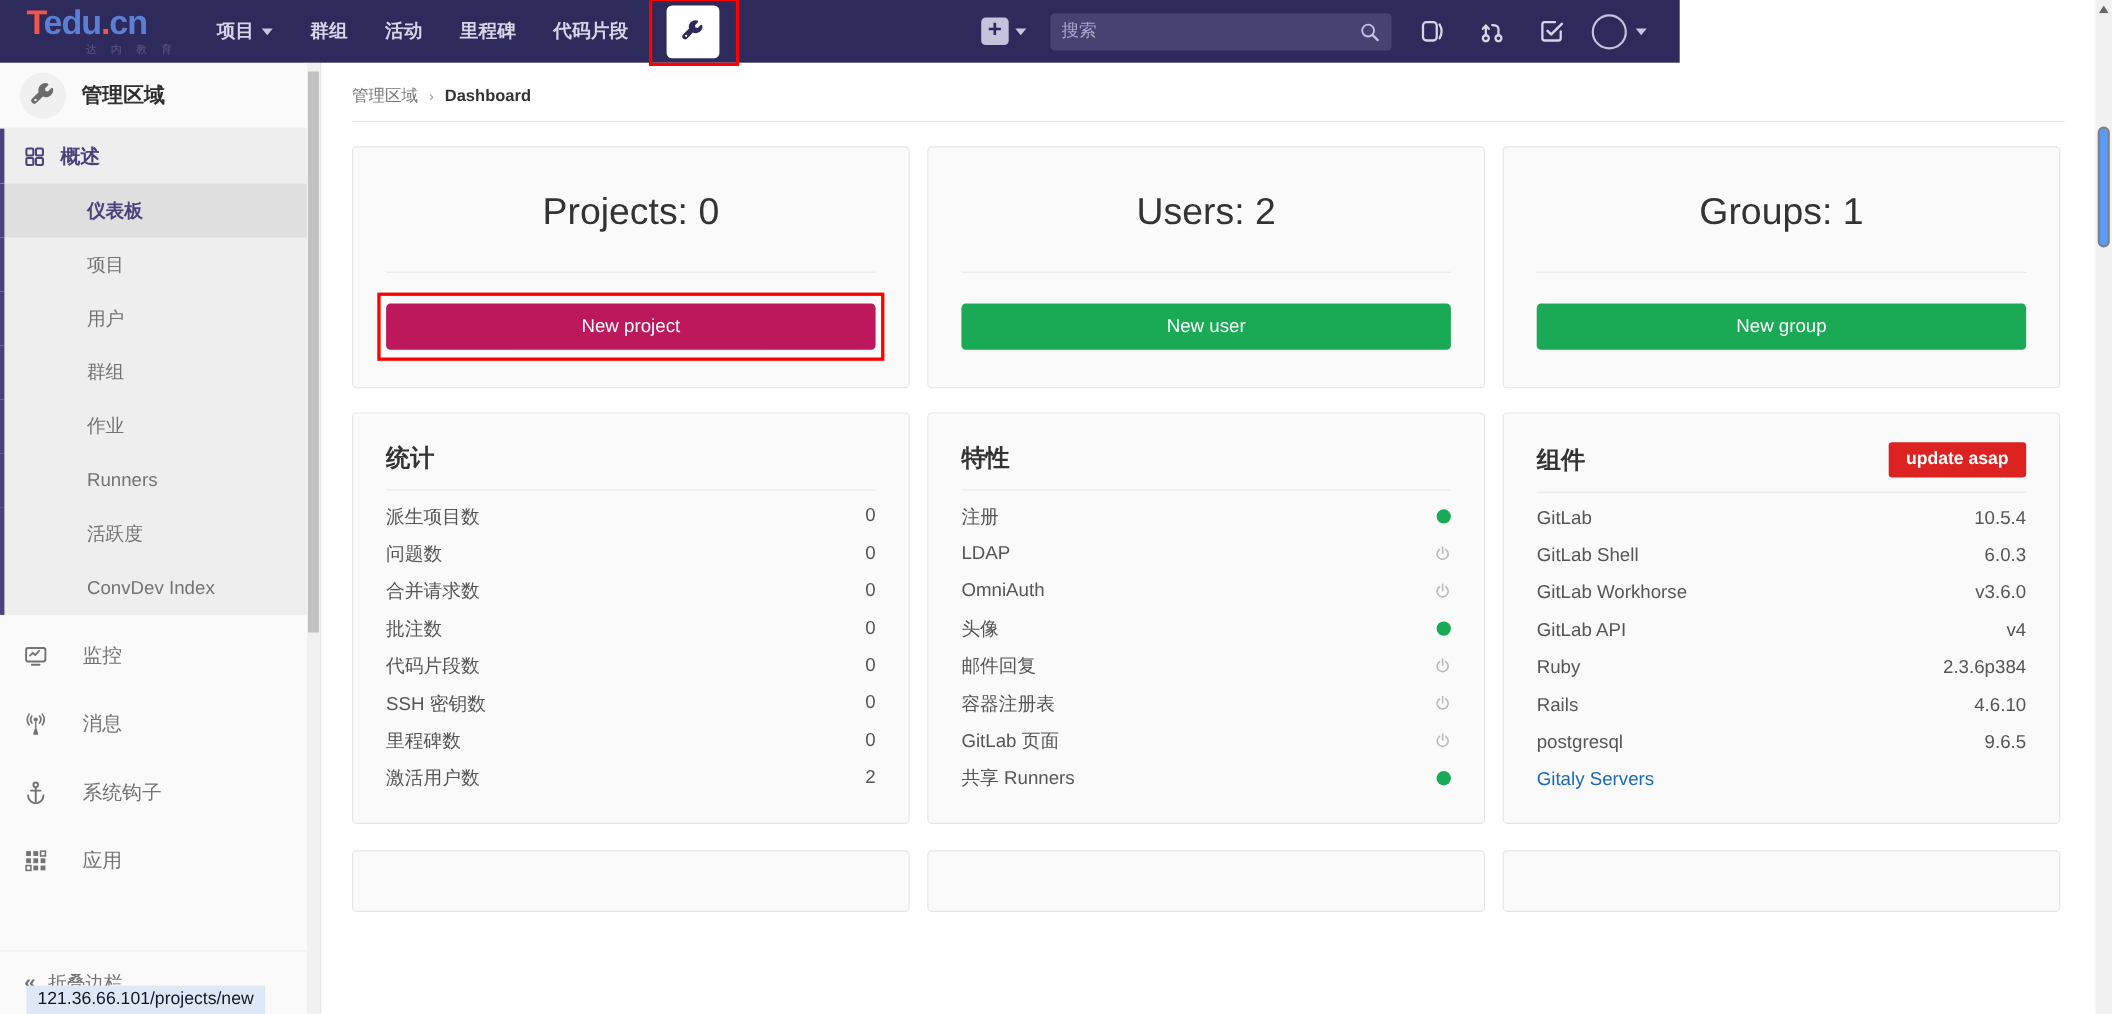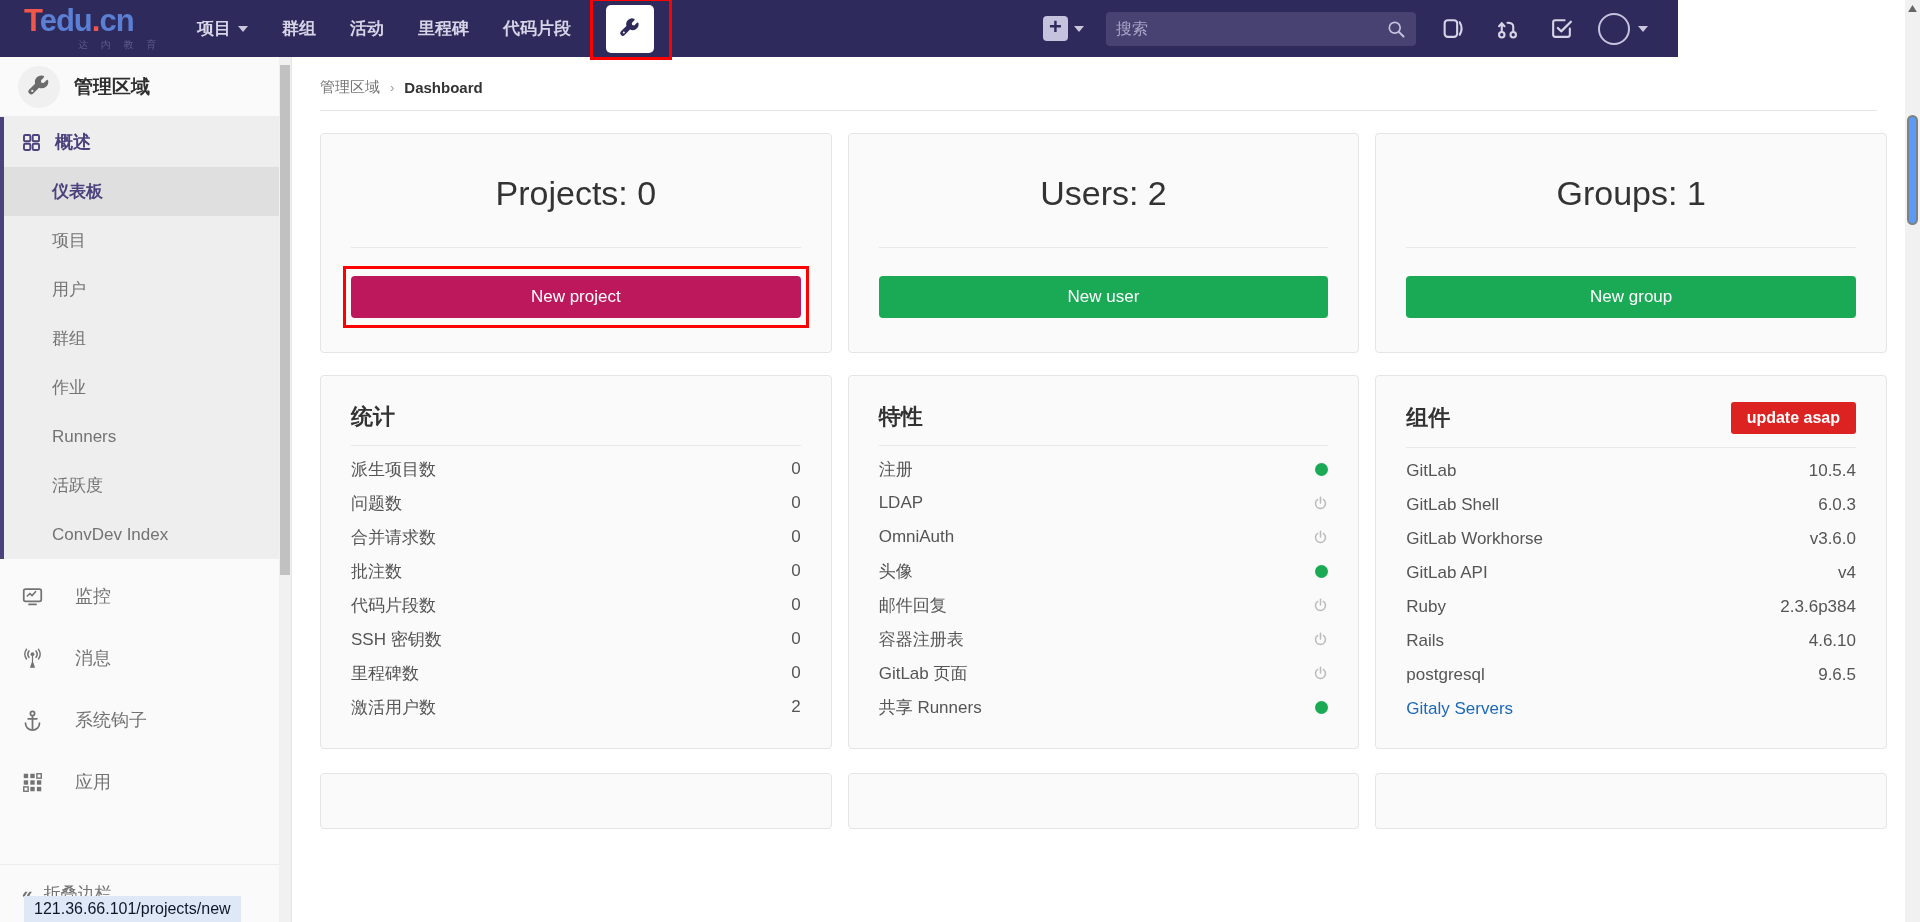--- a/index.html
+++ b/index.html
@@ -6,21 +6,21 @@
   html, body {
     width: 1920px; height: 922px;
     font-family: "Liberation Sans", sans-serif;
     background: #fff; overflow: hidden;
   }
   body { position: relative; }
 
   
   .navbar {
     position: absolute; top: 0; left: 0;
-    width: 1678px; height: 57px;
+    width: 1527px; height: 57px;
     background: #2e2a5b;
     display: flex; align-items: center;
     z-index: 40;
   }
   .brand {
     width: 180px; padding-left: 24px;
     display: flex; align-items: flex-start; flex-direction: column;
     justify-content: center; height: 57px;
   }
   .brand-logo {
@@ -123,21 +123,21 @@
     padding-left: 22px; gap: 14px;
     font-size: 18px; font-weight: bold; color: #4b417d;
     cursor: pointer; position: relative;
   }
   .sb-top-item::before {
     content: ''; position: absolute; left: 0; top: 0;
     width: 4px; height: 100%; background: #4b417d;
   }
   .sb-sub {
     height: 49px; display: flex; align-items: center;
-    padding-left: 52px; font-size: 17px; color: #737373;
+    padding-left: 79px; font-size: 17px; color: #737373;
     cursor: pointer; position: relative;
   }
   .sb-sub::before {
     content: ''; position: absolute; left: 0; top: 0;
     width: 4px; height: 100%; background: #4b417d;
   }
   .sb-sub.active {
     background: #dfdfdf; color: #4b417d; font-weight: bold;
   }
   .sb-group-bottom { background: #fafafa; padding-top: 6px; }
@@ -179,21 +179,21 @@
   }
   .bc-link { color: #777; cursor: pointer; }
   .bc-sep { color: #999; font-size: 13px; }
   .bc-current { color: #333; font-weight: bold; }
   .bc-divider {
     height: 1px; background: #e5e5e5; margin: 0 28px;
   }
 
   .cards-grid {
     display: grid; grid-template-columns: repeat(3, 1fr);
-    gap: 16px; padding: 22px 18px 0 28px;
+    gap: 16px; padding: 22px 32px 0 28px;
   }
   .card {
     background: #fafafa; border: 1px solid #e5e5e5; border-radius: 4px; text-align: right;
   }
   .card-counter {
     padding: 40px 30px 34px 30px; text-align: center;
     position: relative;
   }
   .counter-title {
     font-size: 34px; color: #333; font-weight: normal;

